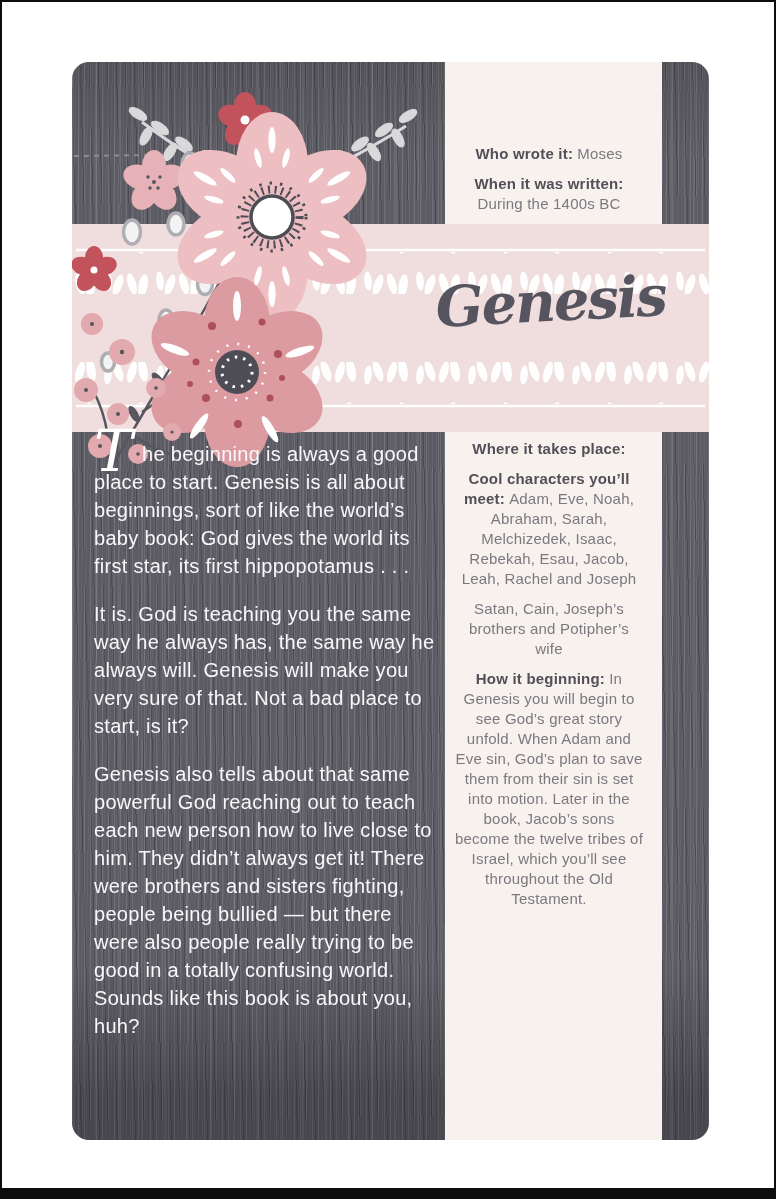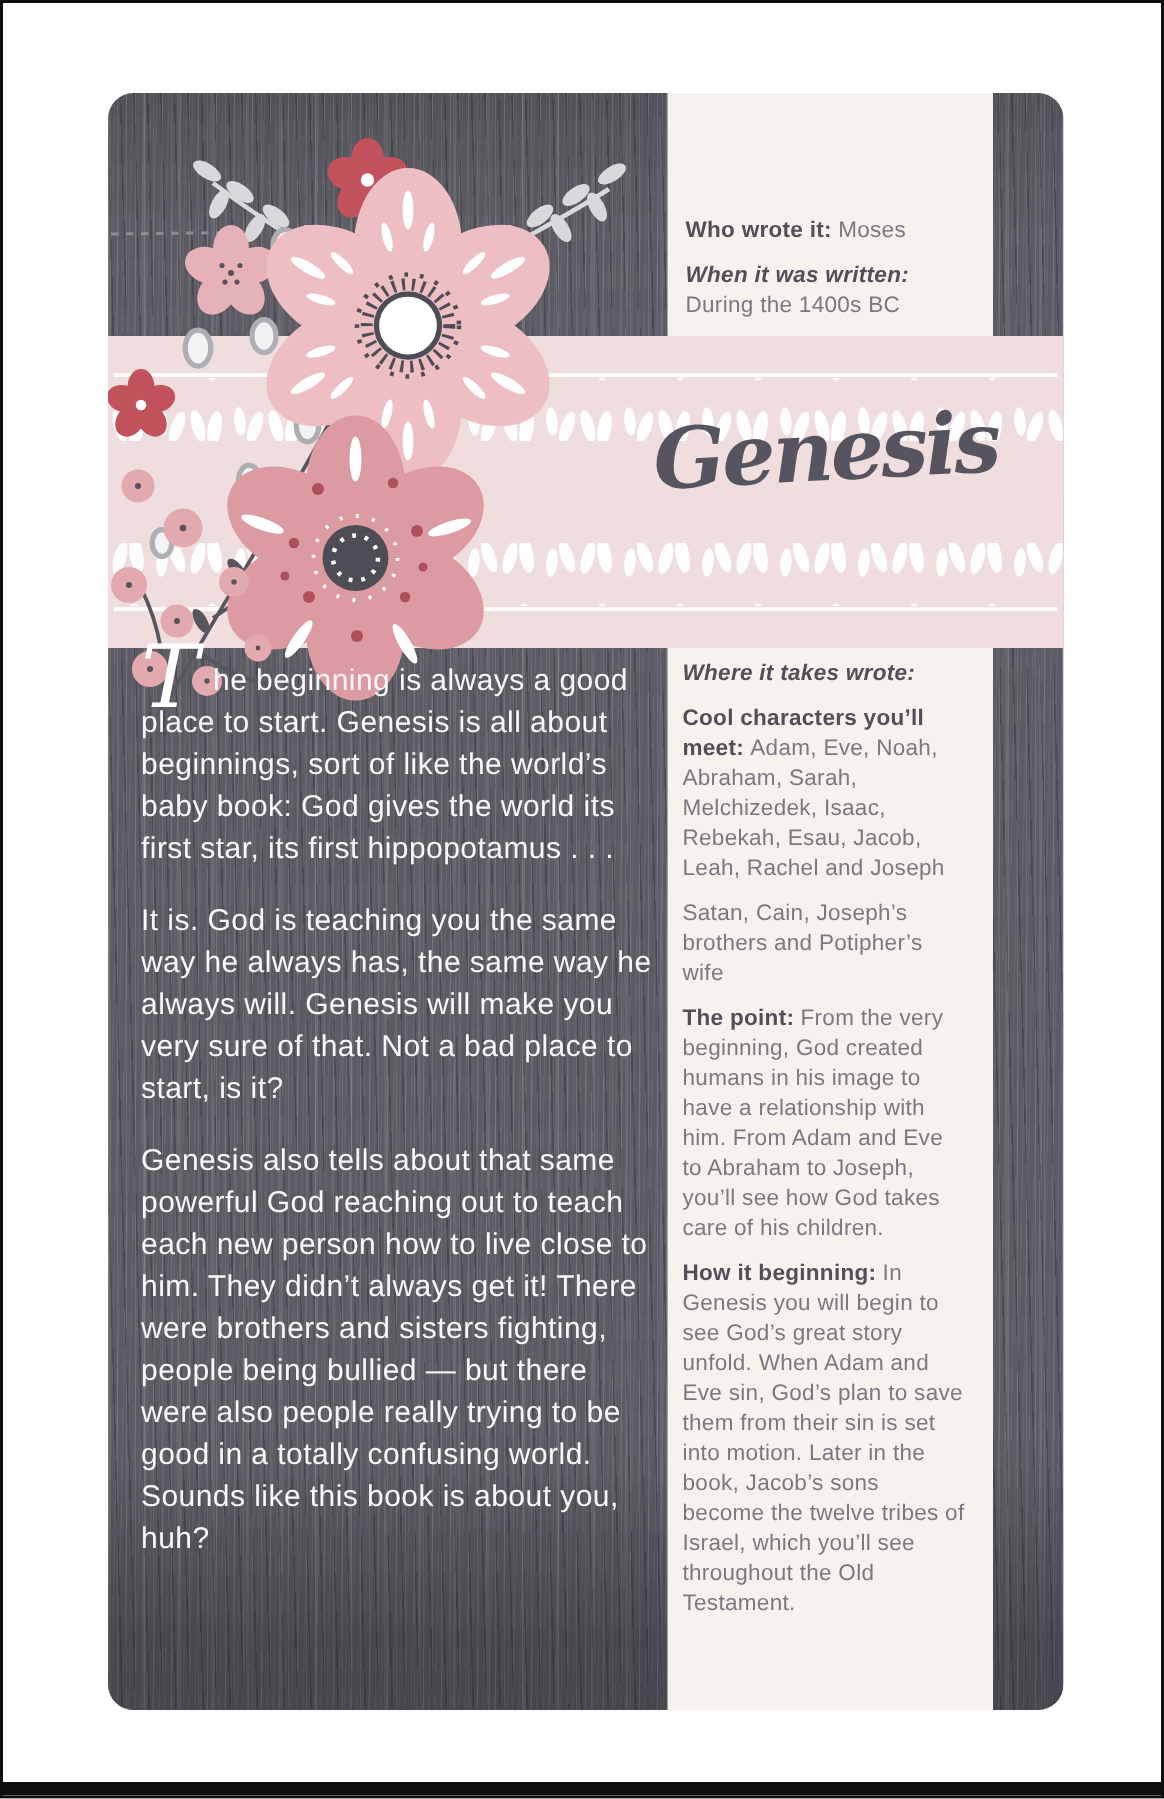--- a/index.html
+++ b/index.html
@@ -43,23 +43,23 @@
   .ptext{white-space:pre-line;text-align:center;}
   .dropcap{
     float:left;width:42px;height:26px;overflow:visible;
     font-family:"DejaVu Serif",serif;font-style:italic;
     font-size:58px;line-height:30px;margin:-4px 6px 0 0;color:#ffffff;
   }
   
   .facts{position:absolute;z-index:4;color:#7b7880;font-size:15px;line-height:20px;letter-spacing:.2px;}
   .facts-top{left:385px;top:82px;width:196px;}
   .facts-main{left:383px;top:377px;width:200px;}
-  .fact{margin:0 12px 10px 0;}
+  .fact{margin:0 12px 10px 0;text-align:center;}
   .fact b{color:#524f59;font-weight:bold;margin-right:.28em;}
-  .fact b.blk{display:block;margin-right:0;font-style:italic;}
+  .fact b.blk{display:block;margin-right:0;}
 </style>
 </head>
 <body>
 
 <div class="frame">
   <div class="card">
 
     <div class="cream-col"></div>
 
     <div class="banner">
@@ -313,30 +313,27 @@
 were brothers and sisters fighting,
 people being bullied — but there
 were also people really trying to be
 good in a totally confusing world.
 Sounds like this book is about you,
 huh?</span></p>
     </div>
 
     <div class="facts facts-main">
       <p class="fact">
-        <b class="blk">Where it takes wrote:</b>
+        <b class="blk">Where it takes place:</b>
       </p>
       <p class="fact">
         <b>Cool characters you’ll meet:</b><span>Adam, Eve, Noah, Abraham, Sarah, Melchizedek, Isaac, Rebekah, Esau, Jacob, Leah, Rachel and Joseph</span>
       </p>
       <p class="fact">
         <span>Satan, Cain, Joseph’s brothers and Potipher’s wife</span>
-      </p>
-      <p class="fact">
-        <b>The point:</b><span>From the very beginning, God created humans in his image to have a relationship with him. From Adam and Eve to Abraham to Joseph, you’ll see how God takes care of his children.</span>
       </p>
       <p class="fact">
         <b>How it beginning:</b><span>In Genesis you will begin to see God’s great story unfold. When Adam and Eve sin, God’s plan to save them from their sin is set into motion. Later in the book, Jacob’s sons become the twelve tribes of Israel, which you’ll see throughout the Old Testament.</span>
       </p>
     </div>
 
   </div>
 </div>
 
 </body></html>

